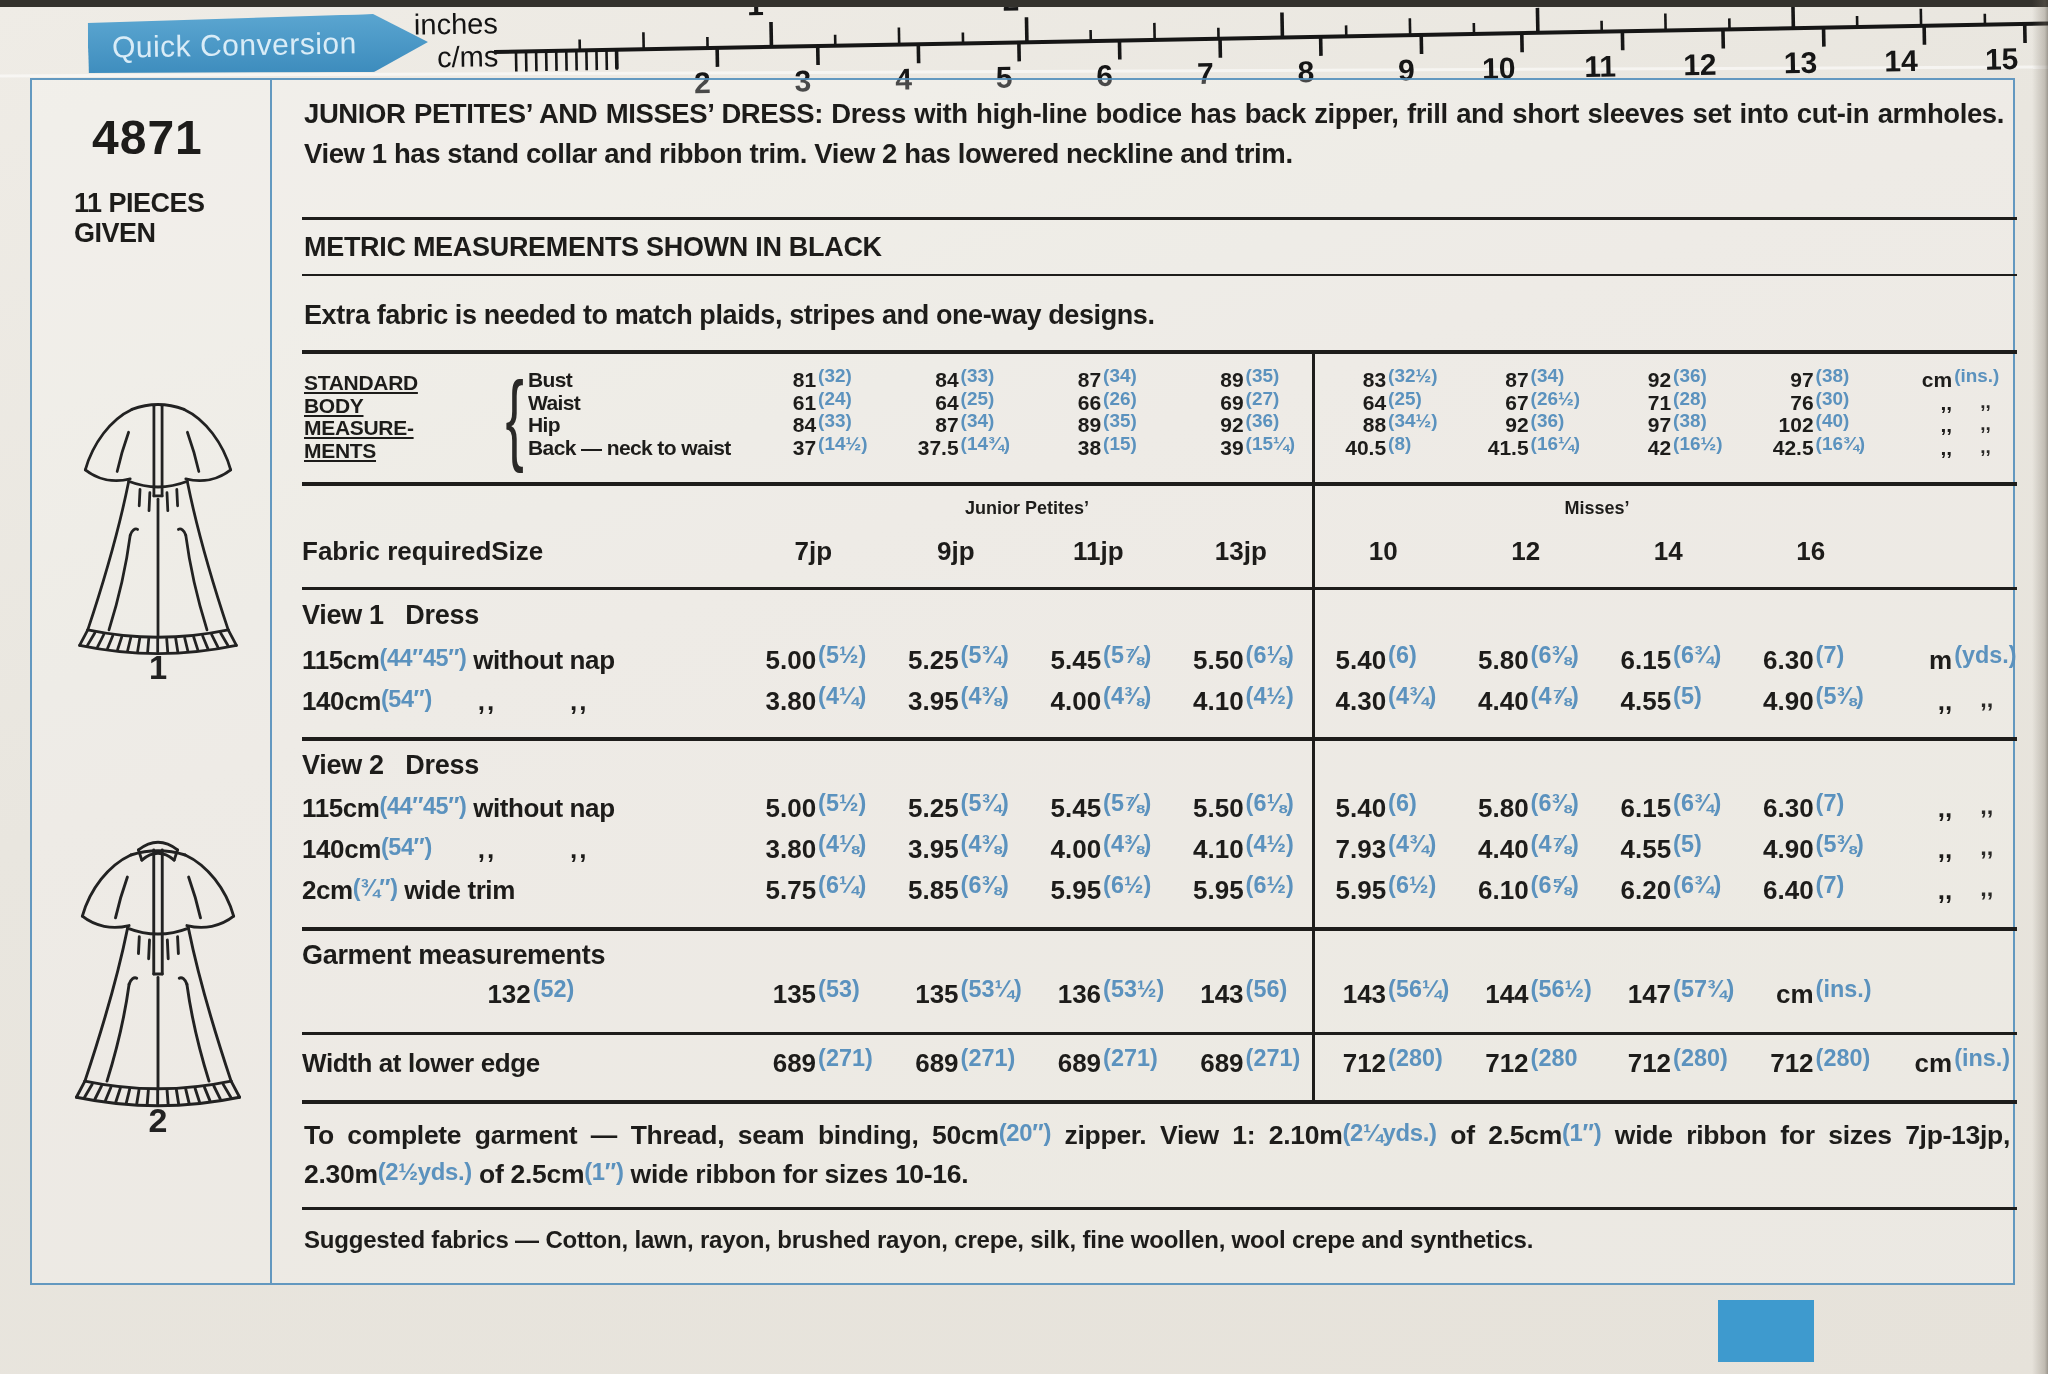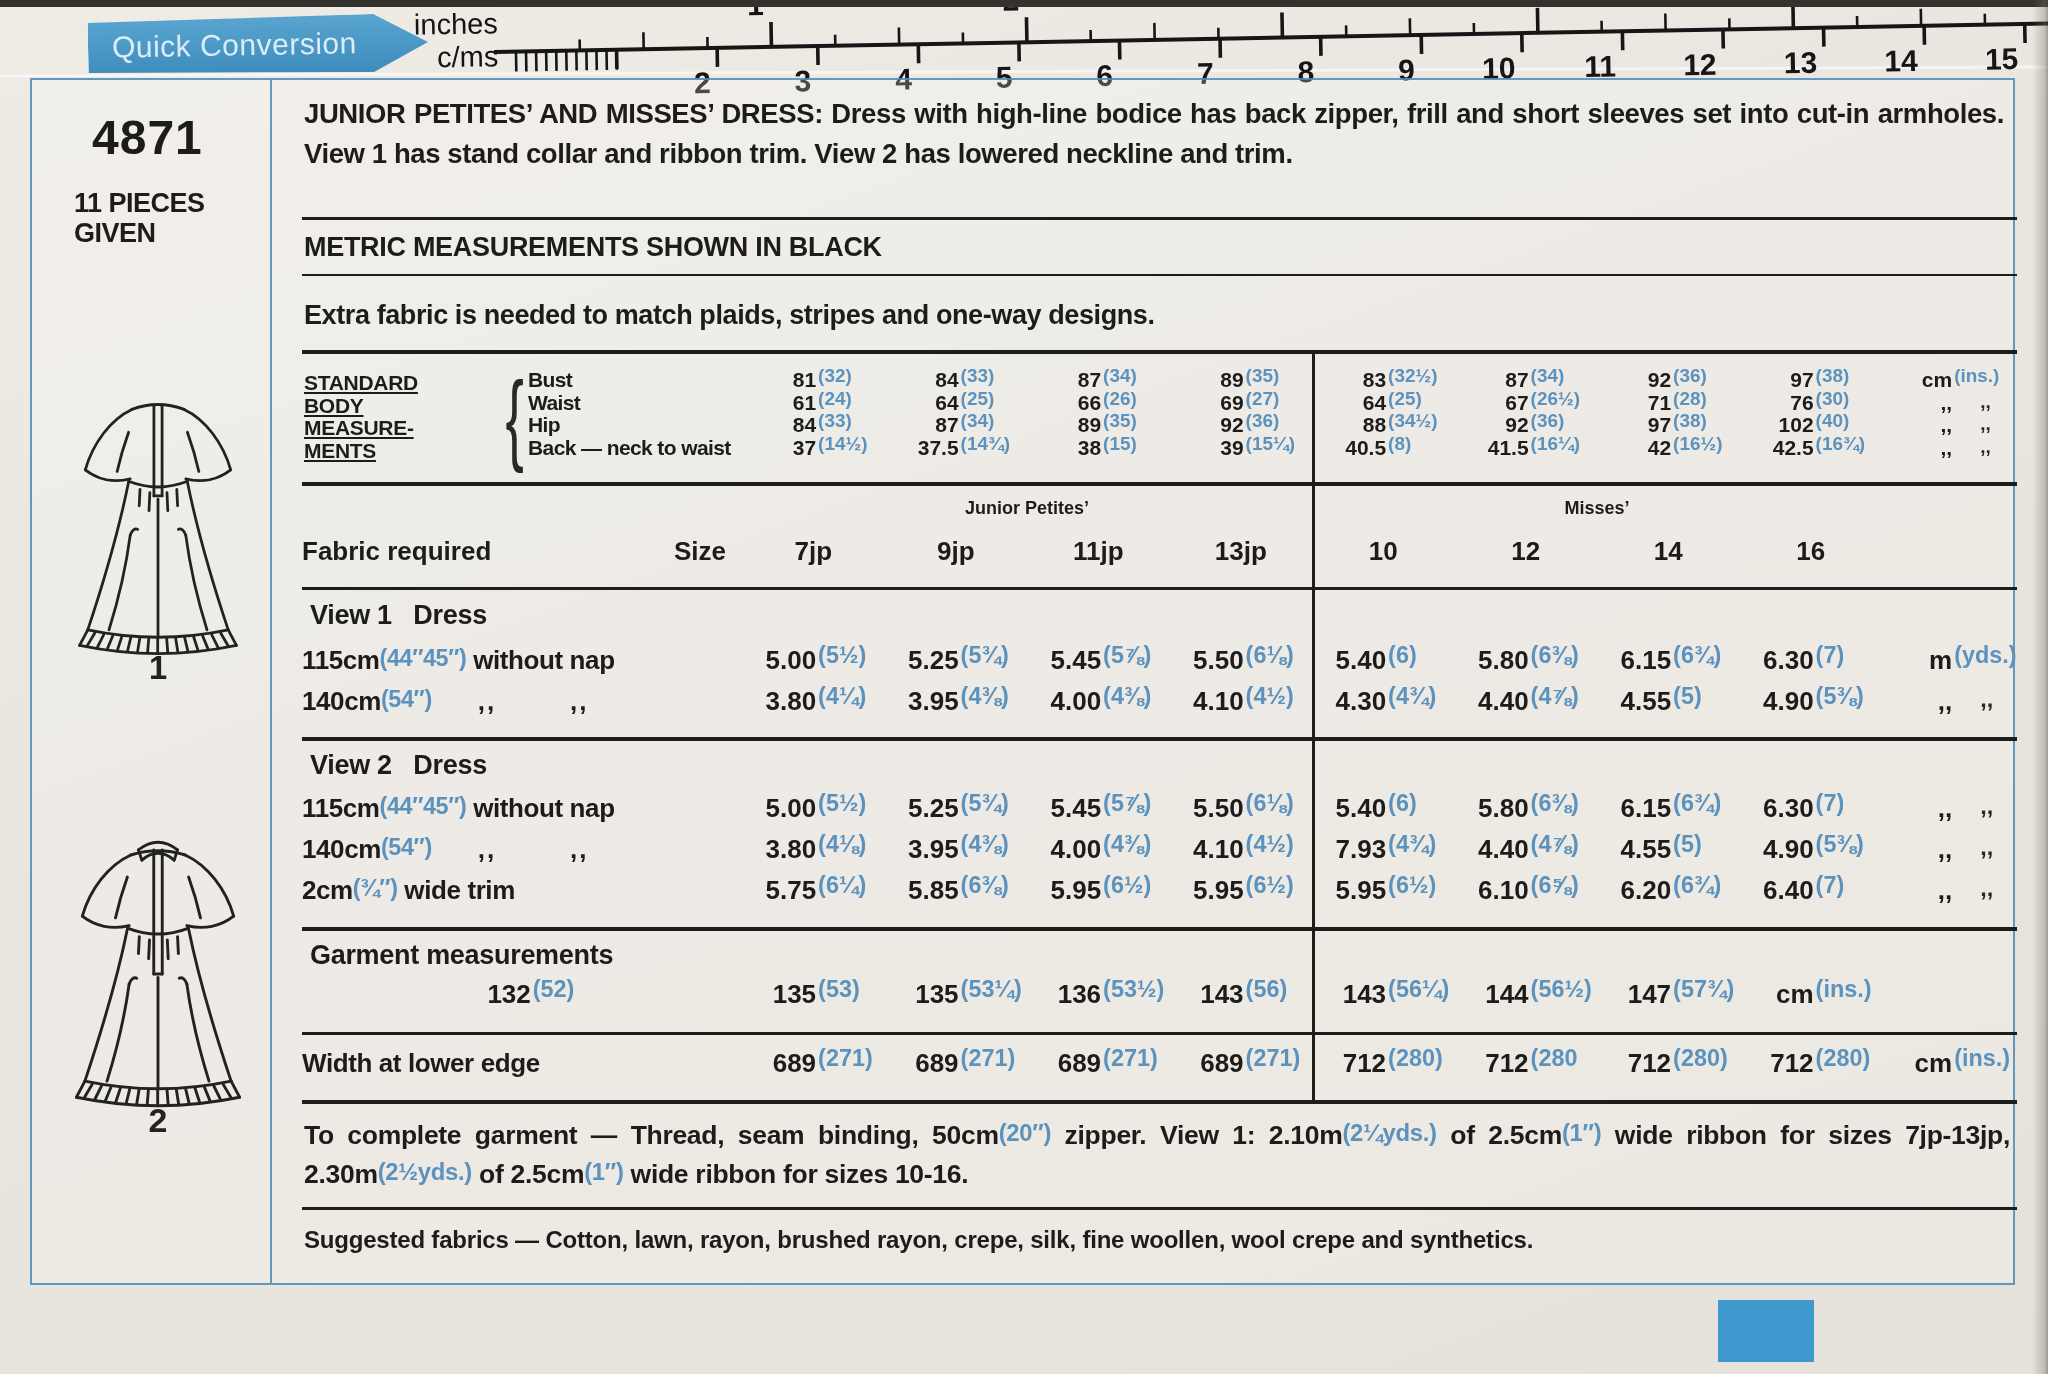--- a/index.html
+++ b/index.html
@@ -60,25 +60,25 @@
   
   .bm-block{position:absolute;left:0;top:288px;width:100%;}
   .bm-label{position:absolute;left:2px;top:4px;font-size:21px;font-weight:700;line-height:22.5px;letter-spacing:-.3px;text-decoration:underline;}
   .bm-brace{position:absolute;left:196px;top:-8px;font-size:100px;font-weight:400;transform:scaleX(.55);color:#2a2927;}
   .bm-rows .trow{height:22.5px;font-size:21px;}
   .bm-rows .rlabel{padding-left:226px;letter-spacing:-.6px;}
 
   
   .group-head{position:absolute;top:418px;font-size:18px;font-weight:700;text-align:center;}
   .col-head{position:absolute;left:0;top:456px;width:100%;font-size:26px;}
-  .col-head .lab{display:flex;justify-content:space-between;padding-right:16px;font-weight:700;}
+  .col-head .lab{display:flex;justify-content:flex-start;padding-right:16px;font-weight:700;}
   .szc{text-align:center;font-weight:700;}
 
   .section{position:absolute;left:0;width:100%;}
-  .sec-head{font-size:27px;font-weight:700;letter-spacing:-.3px;white-space:pre;margin-left:8px;}
+  .sec-head{font-size:27px;font-weight:700;letter-spacing:-.3px;white-space:pre;}
   .frows .trow{height:41px;font-size:26px;}
 
   .notions{position:absolute;left:2px;top:1036px;width:1706px;font-size:26.5px;line-height:39px;
     font-weight:700;letter-spacing:-.3px;text-align:justify;}
   .suggested{position:absolute;left:2px;top:1146px;width:1706px;font-size:24px;font-weight:700;letter-spacing:-.2px;}
 
   .footer{position:absolute;left:95px;top:1306px;width:1560px;font-size:22px;font-weight:700;
     line-height:34px;letter-spacing:-.2px;color:#2a2927;white-space:pre;}
   .blue-square{position:absolute;left:1718px;top:1300px;width:96px;height:62px;background:#3e9ace;}
 

